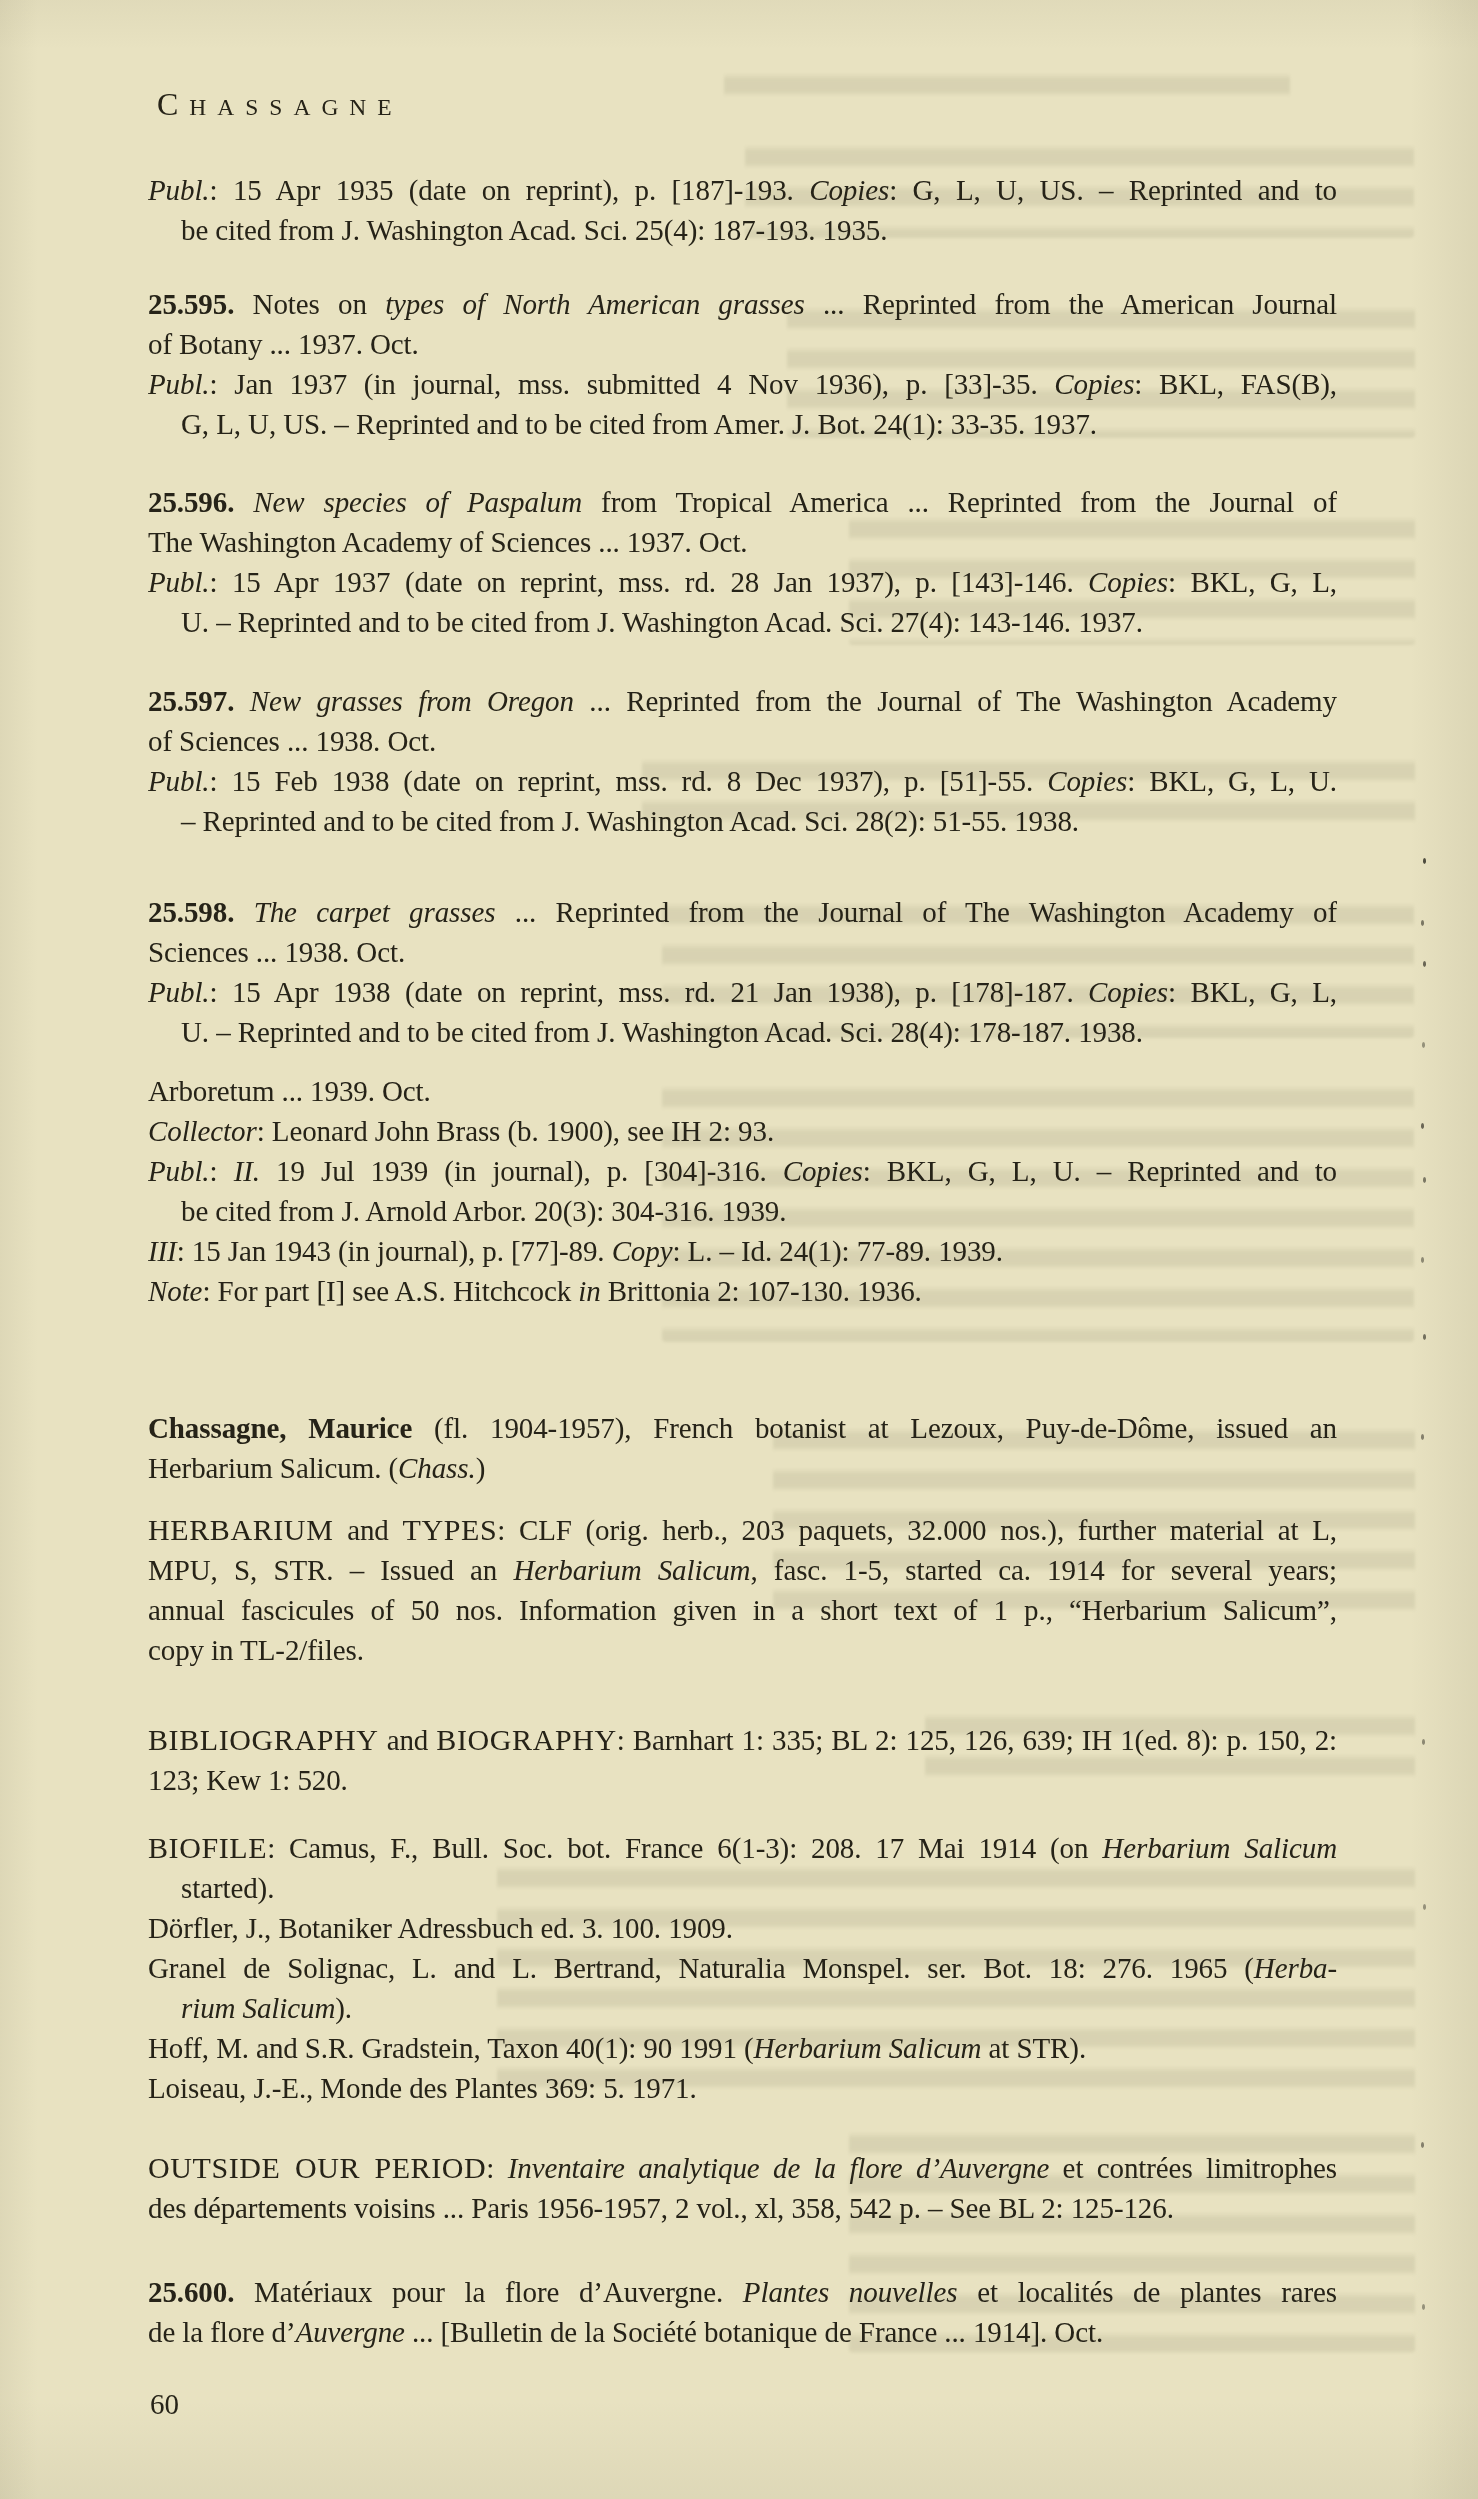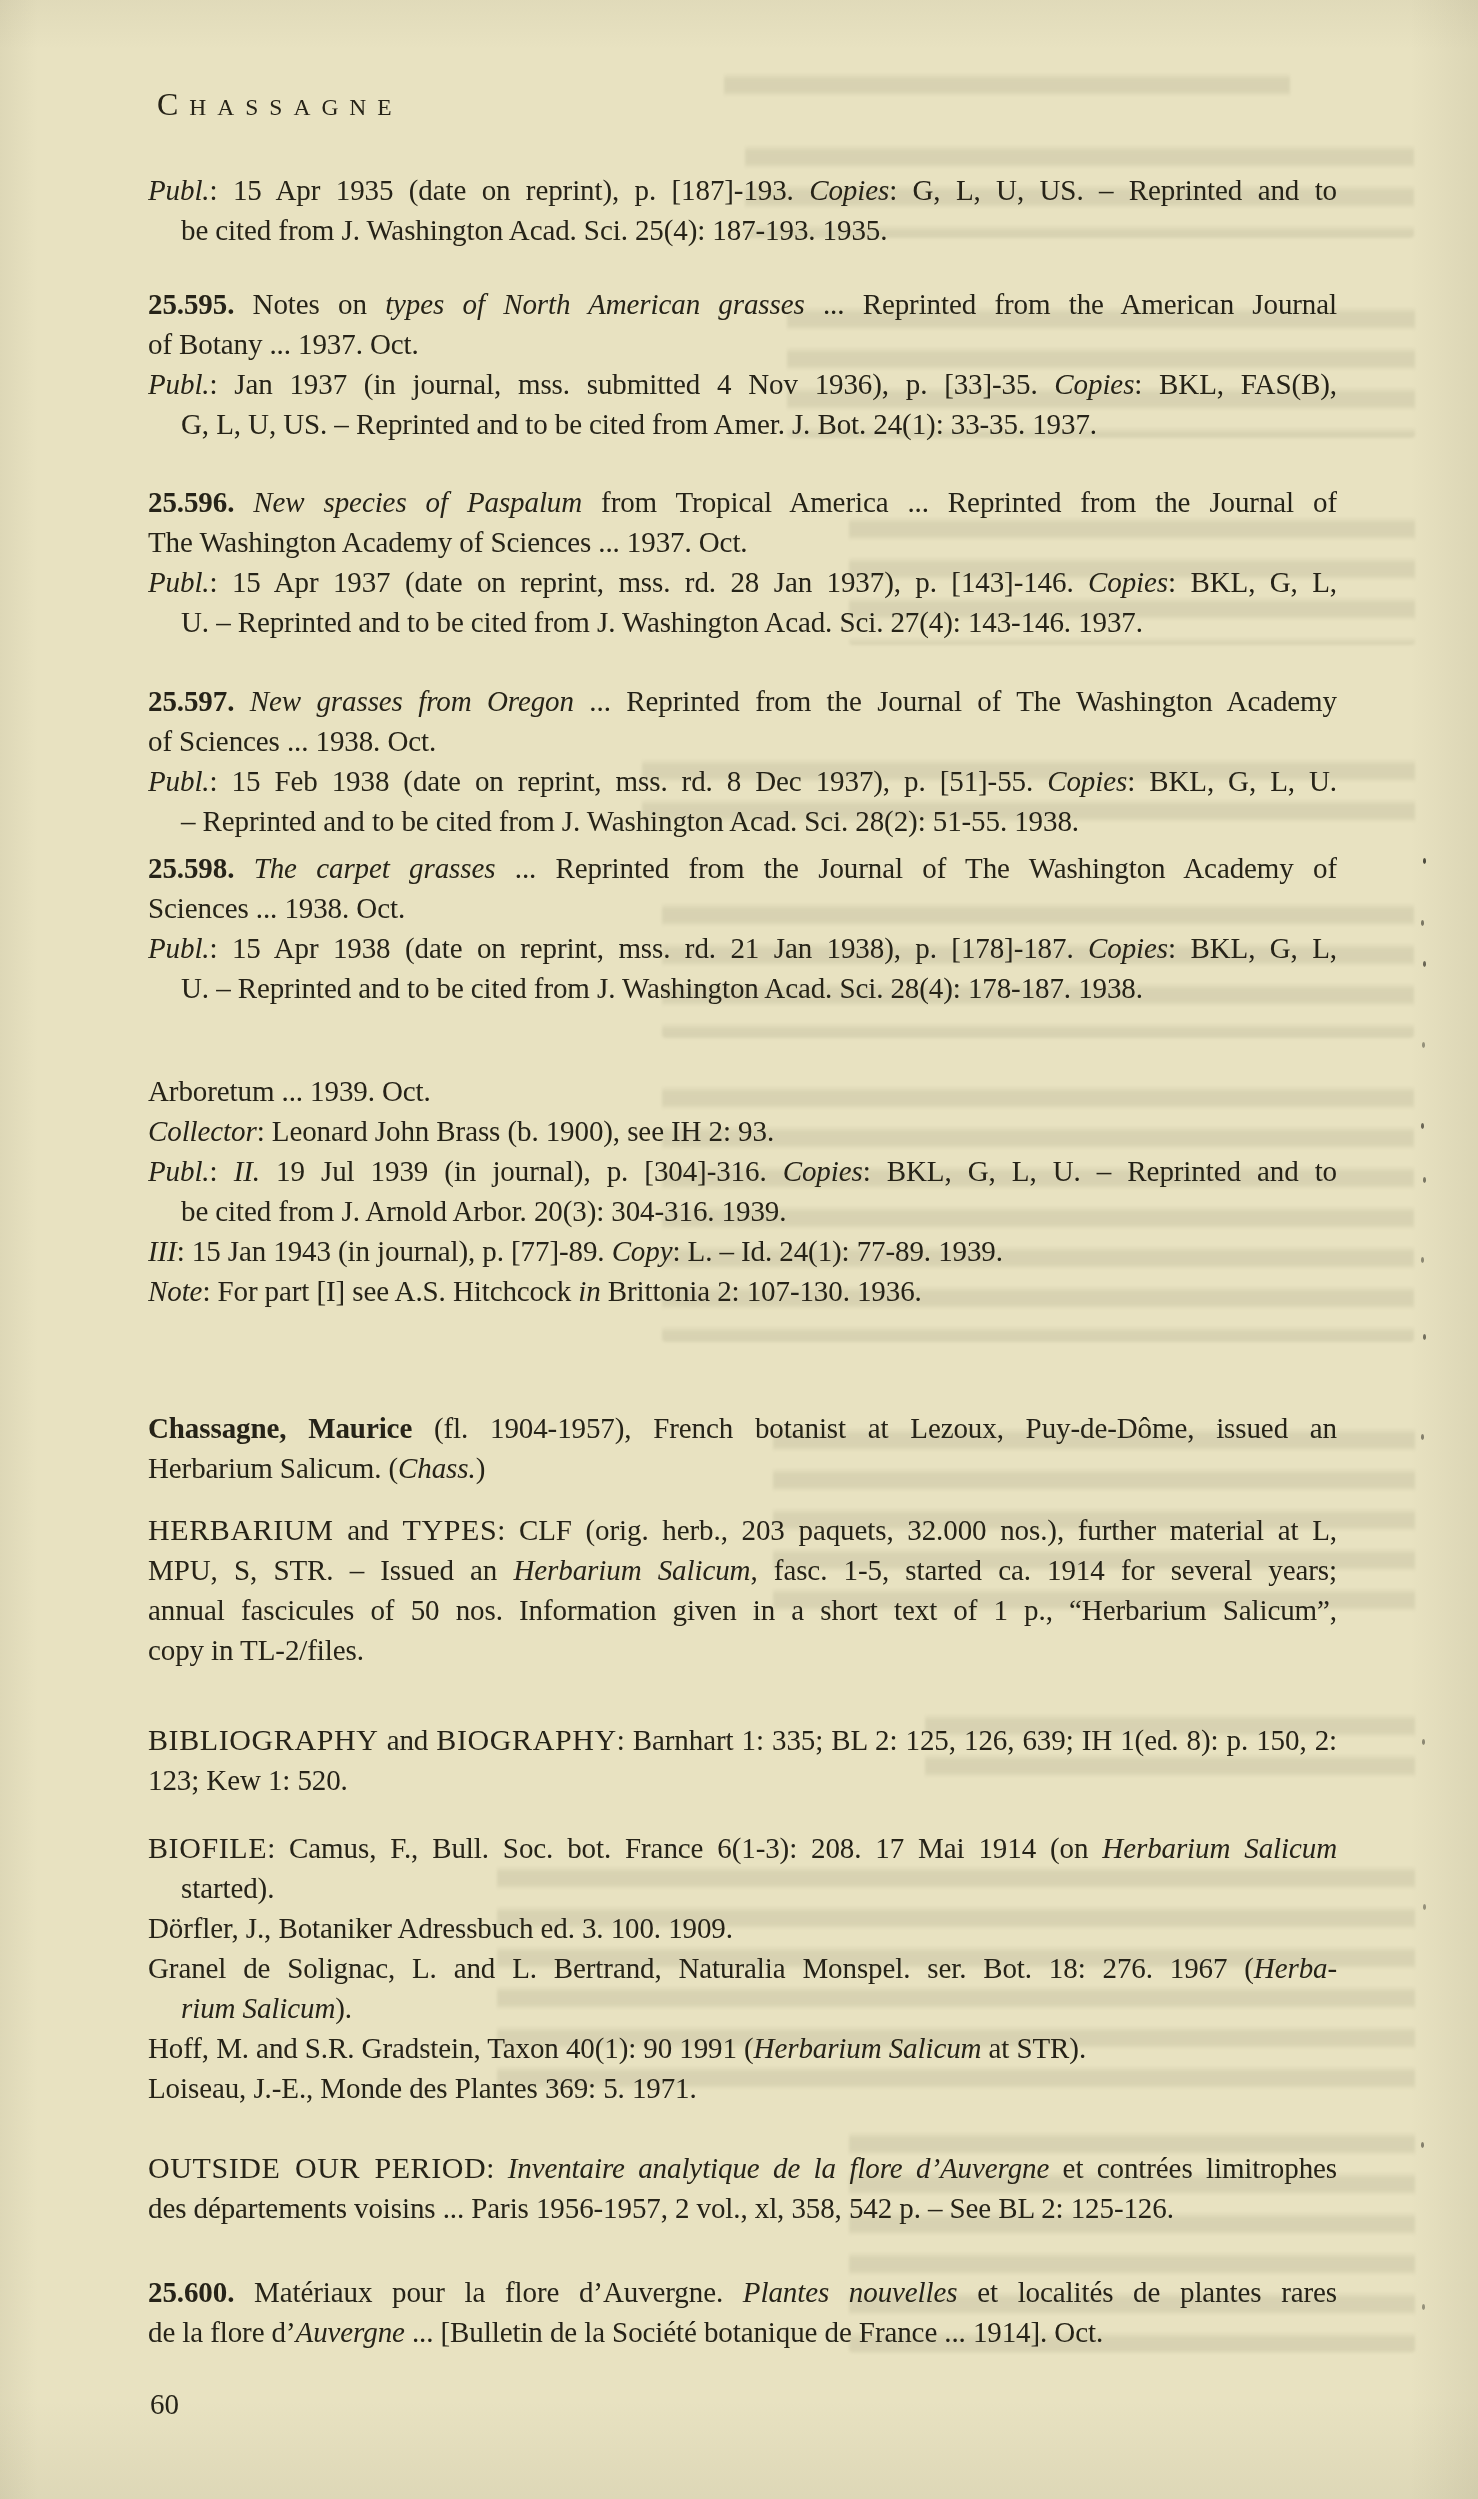--- a/index.html
+++ b/index.html
@@ -84,21 +84,21 @@
         <div class="line"><span>The Washington Academy of Sciences ... 1937. Oct.</span></div>
         <div class="line j"><span class="i">Publ.</span><span>: 15 Apr 1937 (date on reprint, mss. rd. 28 Jan 1937), p. [143]-146. </span><span class="i">Copies</span><span>: BKL, G, L,</span></div>
         <div class="line ind"><span>U. – Reprinted and to be cited from J. Washington Acad. Sci. 27(4): 143-146. 1937.</span></div>
       </div>
       <div class="para" style="top: 681px;">
         <div class="line j"><span class="b">25.597.</span><span> </span><span class="i">New grasses from Oregon</span><span> ... Reprinted from the Journal of The Washington Academy</span></div>
         <div class="line"><span>of Sciences ... 1938. Oct.</span></div>
         <div class="line j"><span class="i">Publ.</span><span>: 15 Feb 1938 (date on reprint, mss. rd. 8 Dec 1937), p. [51]-55. </span><span class="i">Copies</span><span>: BKL, G, L, U.</span></div>
         <div class="line ind"><span>– Reprinted and to be cited from J. Washington Acad. Sci. 28(2): 51-55. 1938.</span></div>
       </div>
-      <div class="para" style="top: 848px;">
+      <div class="para" style="top: 892px;">
         <div class="line j"><span class="b">25.598.</span><span> </span><span class="i">The carpet grasses</span><span> ... Reprinted from the Journal of The Washington Academy of</span></div>
         <div class="line"><span>Sciences ... 1938. Oct.</span></div>
         <div class="line j"><span class="i">Publ.</span><span>: 15 Apr 1938 (date on reprint, mss. rd. 21 Jan 1938), p. [178]-187. </span><span class="i">Copies</span><span>: BKL, G, L,</span></div>
         <div class="line ind"><span>U. – Reprinted and to be cited from J. Washington Acad. Sci. 28(4): 178-187. 1938.</span></div>
       </div>
       <div class="para" style="top: 1071px;">
         <div class="line"><span>Arboretum ... 1939. Oct.</span></div>
         <div class="line"><span class="i">Collector</span><span>: Leonard John Brass (b. 1900), see IH 2: 93.</span></div>
         <div class="line j"><span class="i">Publ.</span><span>: </span><span class="i">II.</span><span> 19 Jul 1939 (in journal), p. [304]-316. </span><span class="i">Copies</span><span>: BKL, G, L, U. – Reprinted and to</span></div>
         <div class="line ind"><span>be cited from J. Arnold Arbor. 20(3): 304-316. 1939.</span></div>
@@ -116,21 +116,21 @@
         <div class="line"><span>copy in TL-2/files.</span></div>
       </div>
       <div class="para" style="top: 1720px;">
         <div class="line j"><span class="sc">BIBLIOGRAPHY</span><span> and </span><span class="sc">BIOGRAPHY</span><span>: Barnhart 1: 335; BL 2: 125, 126, 639; IH 1(ed. 8): p. 150, 2:</span></div>
         <div class="line"><span>123; Kew 1: 520.</span></div>
       </div>
       <div class="para" style="top: 1828px;">
         <div class="line j"><span class="sc">BIOFILE</span><span>: Camus, F., Bull. Soc. bot. France 6(1-3): 208. 17 Mai 1914 (on </span><span class="i">Herbarium Salicum</span></div>
         <div class="line ind"><span>started).</span></div>
         <div class="line"><span>Dörfler, J., Botaniker Adressbuch ed. 3. 100. 1909.</span></div>
-        <div class="line j"><span>Granel de Solignac, L. and L. Bertrand, Naturalia Monspel. ser. Bot. 18: 276. 1967 (</span><span class="i">Herba-</span></div>
+        <div class="line j"><span>Granel de Solignac, L. and L. Bertrand, Naturalia Monspel. ser. Bot. 18: 276. 1965 (</span><span class="i">Herba-</span></div>
         <div class="line ind"><span class="i">rium Salicum</span><span>).</span></div>
         <div class="line"><span>Hoff, M. and S.R. Gradstein, Taxon 40(1): 90 1991 (</span><span class="i">Herbarium Salicum</span><span> at STR).</span></div>
         <div class="line"><span>Loiseau, J.-E., Monde des Plantes 369: 5. 1971.</span></div>
       </div>
       <div class="para" style="top: 2148px;">
         <div class="line j"><span class="sc">OUTSIDE OUR PERIOD</span><span>: </span><span class="i">Inventaire analytique de la flore d’Auvergne</span><span> et contrées limitrophes</span></div>
         <div class="line"><span>des départements voisins ... Paris 1956-1957, 2 vol., xl, 358, 542 p. – See BL 2: 125-126.</span></div>
       </div>
       <div class="para" style="top: 2272px;">
         <div class="line j"><span class="b">25.600.</span><span> Matériaux pour la flore d’Auvergne. </span><span class="i">Plantes nouvelles</span><span> et localités de plantes rares</span></div>

